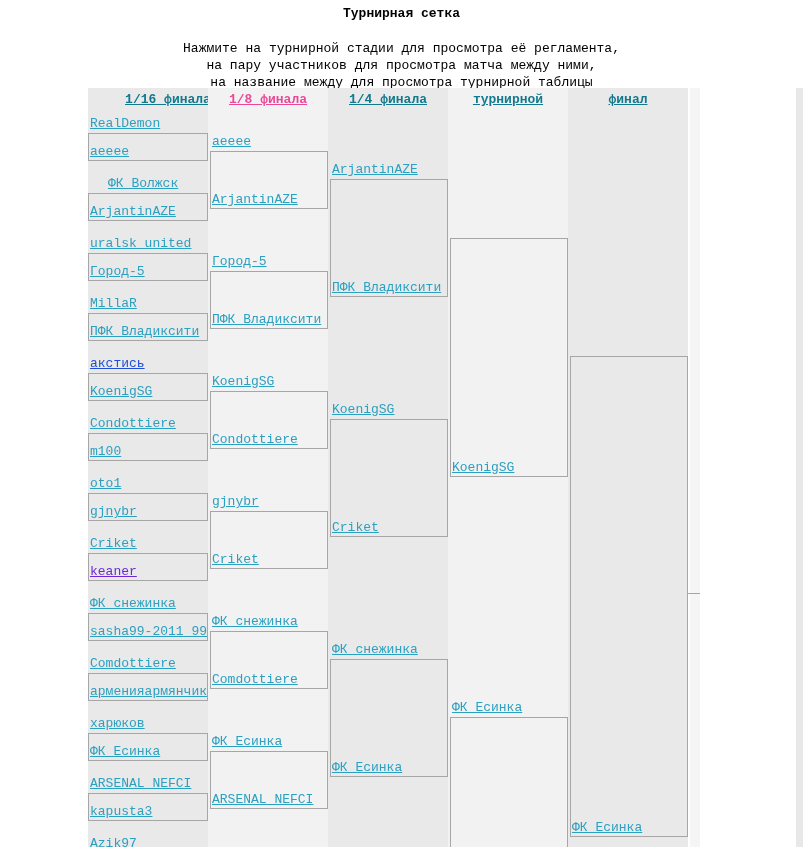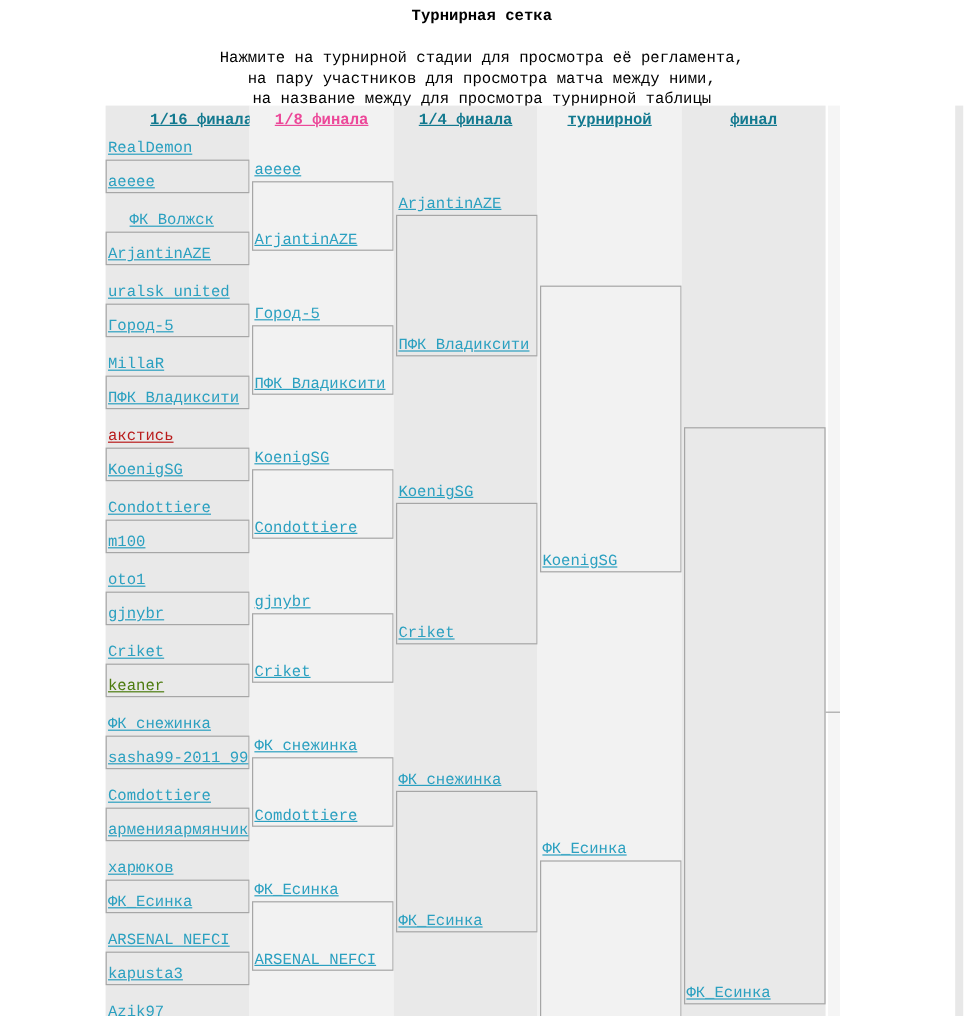--- a/index.html
+++ b/index.html
@@ -55,31 +55,31 @@
       <div class="match-box" style="left: 88px; top: 193px; width: 120px; height: 28px; border-color: rgb(166, 166, 166);"></div>
       <div class="team-link" style="left: 108px; top: 176px; color: rgb(43, 160, 192);">ФК Волжск</div>
       <div class="team-link" style="left: 90px; top: 204px; color: rgb(43, 160, 192);">ArjantinAZE</div>
       <div class="match-box" style="left: 88px; top: 253px; width: 120px; height: 28px; border-color: rgb(166, 166, 166);"></div>
       <div class="team-link" style="left: 90px; top: 236px; color: rgb(43, 160, 192);">uralsk united</div>
       <div class="team-link" style="left: 90px; top: 264px; color: rgb(43, 160, 192);">Город-5</div>
       <div class="match-box" style="left: 88px; top: 313px; width: 120px; height: 28px; border-color: rgb(166, 166, 166);"></div>
       <div class="team-link" style="left: 90px; top: 296px; color: rgb(43, 160, 192);">MillaR</div>
       <div class="team-link" style="left: 90px; top: 324px; color: rgb(43, 160, 192);">ПФК Владиксити</div>
       <div class="match-box" style="left: 88px; top: 373px; width: 120px; height: 28px; border-color: rgb(166, 166, 166);"></div>
-      <div class="team-link" style="left: 90px; top: 356px; color: #b91c1c;">акстись</div>
+      <div class="team-link" style="left: 90px; top: 356px; color: #1d4ed8;">акстись</div>
       <div class="team-link" style="left: 90px; top: 384px; color: rgb(43, 160, 192);">KoenigSG</div>
       <div class="match-box" style="left: 88px; top: 433px; width: 120px; height: 28px; border-color: rgb(166, 166, 166);"></div>
       <div class="team-link" style="left: 90px; top: 416px; color: rgb(43, 160, 192);">Condottiere</div>
       <div class="team-link" style="left: 90px; top: 444px; color: rgb(43, 160, 192);">m100</div>
       <div class="match-box" style="left: 88px; top: 493px; width: 120px; height: 28px; border-color: rgb(166, 166, 166);"></div>
       <div class="team-link" style="left: 90px; top: 476px; color: rgb(43, 160, 192);">oto1</div>
       <div class="team-link" style="left: 90px; top: 504px; color: rgb(43, 160, 192);">gjnybr</div>
       <div class="match-box" style="left: 88px; top: 553px; width: 120px; height: 28px; border-color: rgb(166, 166, 166);"></div>
       <div class="team-link" style="left: 90px; top: 536px; color: rgb(43, 160, 192);">Criket</div>
-      <div class="team-link" style="left: 90px; top: 564px; color: #4d7c0f;">keaner</div>
+      <div class="team-link" style="left: 90px; top: 564px; color: #6d28d9;">keaner</div>
       <div class="match-box" style="left: 88px; top: 613px; width: 120px; height: 28px; border-color: rgb(166, 166, 166);"></div>
       <div class="team-link" style="left: 90px; top: 596px; color: rgb(43, 160, 192);">ФК снежинка</div>
       <div class="team-link" style="left: 90px; top: 624px; color: rgb(43, 160, 192);">sasha99-2011_99</div>
       <div class="match-box" style="left: 88px; top: 673px; width: 120px; height: 28px; border-color: rgb(166, 166, 166);"></div>
       <div class="team-link" style="left: 90px; top: 656px; color: rgb(43, 160, 192);">Comdottiere</div>
       <div class="team-link" style="left: 90px; top: 684px; color: rgb(43, 160, 192);">арменияармянчик</div>
       <div class="match-box" style="left: 88px; top: 733px; width: 120px; height: 28px; border-color: rgb(166, 166, 166);"></div>
       <div class="team-link" style="left: 90px; top: 716px; color: rgb(43, 160, 192);">харюков</div>
       <div class="team-link" style="left: 90px; top: 744px; color: rgb(43, 160, 192);">ФК_Есинка</div>
       <div class="match-box" style="left: 88px; top: 793px; width: 120px; height: 28px; border-color: rgb(166, 166, 166);"></div>

